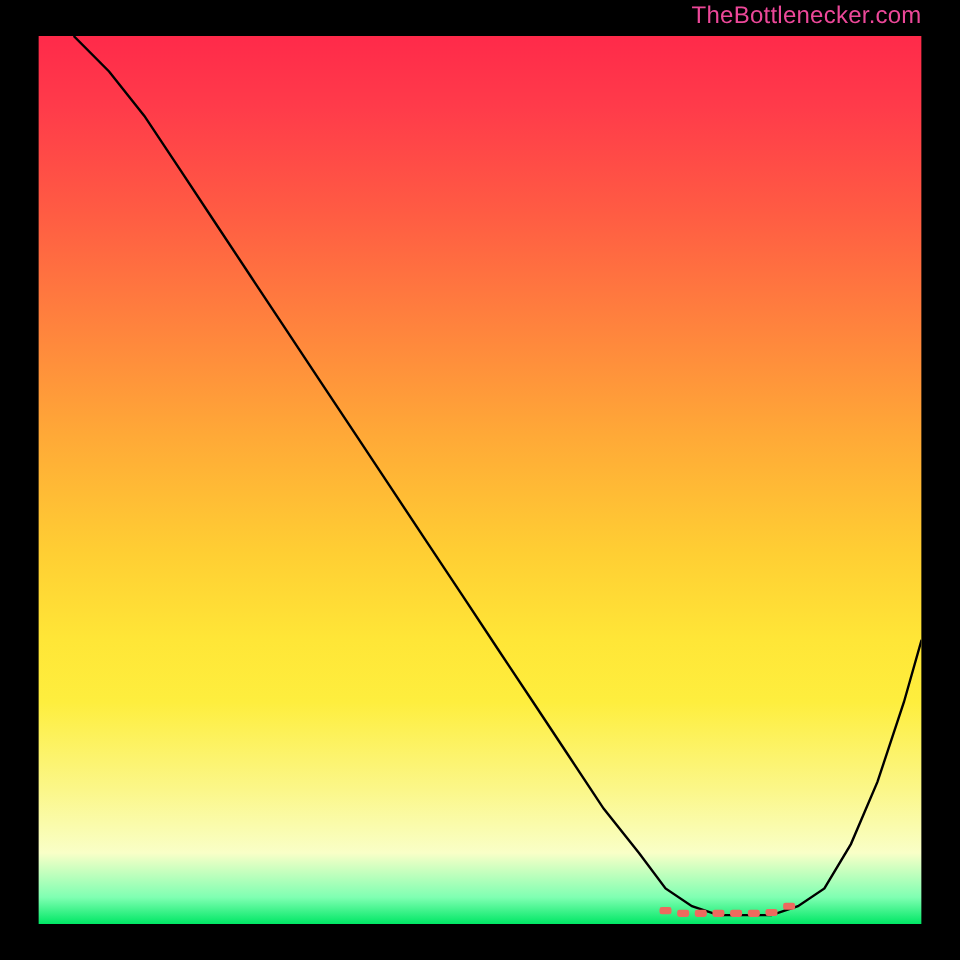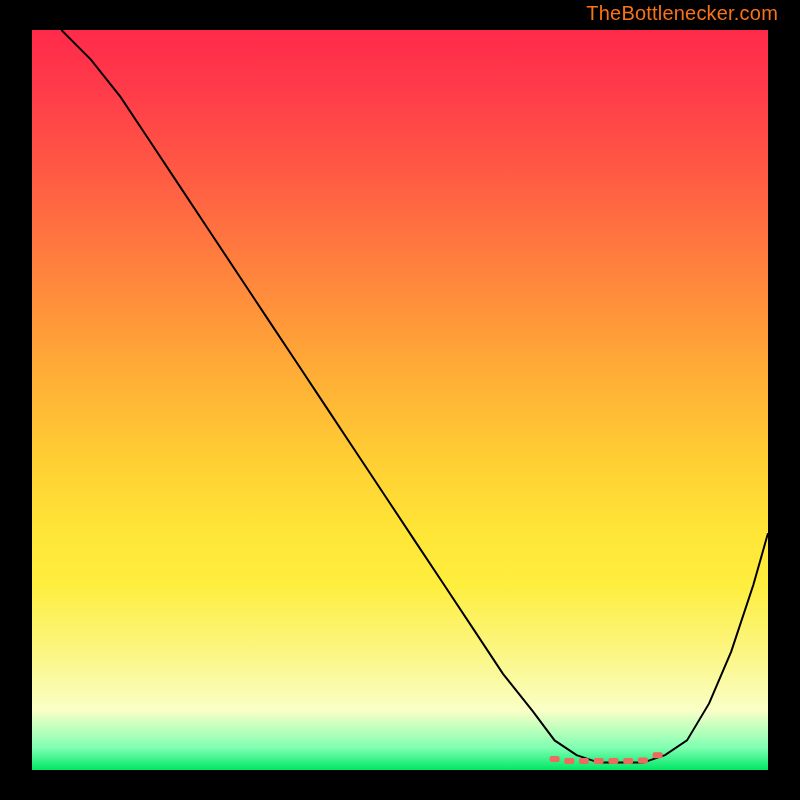--- a/index.html
+++ b/index.html
@@ -13,22 +13,22 @@
   }
   .frame {
     position: relative;
     width: 800px;
     height: 800px;
     background: #000;
   }
   .attribution {
     position: absolute;
     top: 2px;
-    right: 22px;
-    color: #f97316;
+    right: 32px;
+    color: #ec4899;
     font-size: 20px;
     font-weight: 500;
     letter-spacing: 0.2px;
   }
   .plot-area {
     position: absolute;
     left: 32px;
     top: 30px;
     width: 736px;
     height: 740px;

